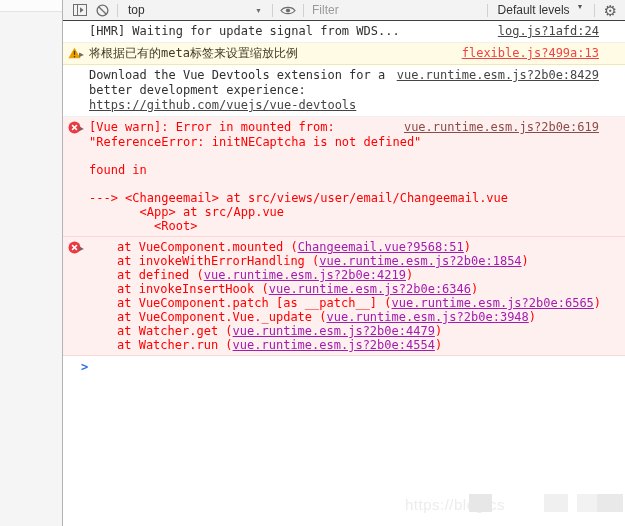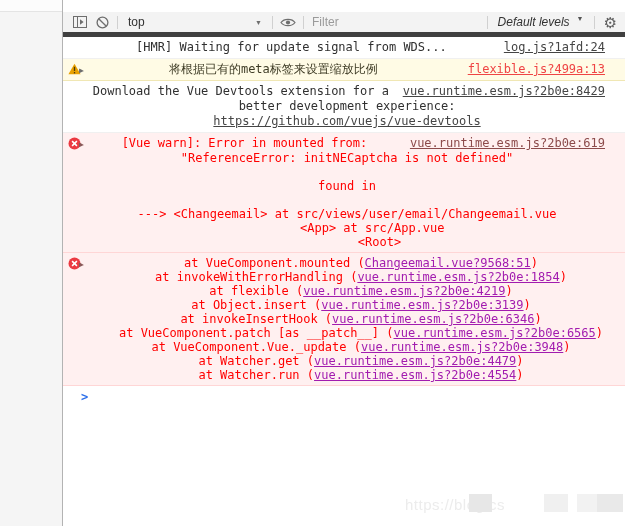--- a/index.html
+++ b/index.html
@@ -9,40 +9,40 @@
   }
 
   
   .left-strip { position:absolute; left:0; top:0; width:62px; height:526px; background:#f5f5f5; }
   .left-strip-top { height:11px; background:#fcfcfc; border-bottom:1px solid #e4e4e4; }
 
   
   .devtools { position:absolute; left:62px; top:0; right:0; bottom:0;
     border-left:1px solid #b3b3b3; background:#fff; display:flex; flex-direction:column; }
 
-  .toolbar { flex:0 0 20px; height:20px; background:#f3f3f3; border-bottom:5px solid #404040;
-    display:flex; align-items:center; padding:0 8px 0 6px; font-size:12px; color:#333;margin-top:12px; }
+  .toolbar { flex:0 0 20px; height:20px; background:#f3f3f3; border-bottom:1px solid #404040;
+    display:flex; align-items:center; padding:0 8px 0 6px; font-size:12px; color:#333; }
   .tb-icon { display:inline-flex; align-items:center; justify-content:center;
     width:22px; height:18px; cursor:pointer; }
   .tb-sep { width:1px; height:13px; background:#d0d0d0; margin:0 4px; }
   .context-select { display:flex; align-items:center; width:134px; padding:0 6px; cursor:pointer; }
   .arrow-small { font-size:7px; color:#6e6e6e; margin-left:auto; }
   .filter-input { border:none; background:transparent; font-size:12px; outline:none;
     width:108px; padding:2px 4px; font-family:inherit; color:#333; }
   .filter-input::placeholder { color:#9a9a9a; }
   .spacer { flex:1; }
-  .levels { display:flex; align-items:flex-start; padding:0 6px; cursor:pointer;font-style:italic; }
+  .levels { display:flex; align-items:flex-start; padding:0 6px; cursor:pointer; }
   .levels .arrow-small { margin-left:7px; color:#555; }
   .gear { font-size:15px; color:#5f5f5f; margin-left:5px; cursor:pointer; line-height:1; }
 
   .console { flex:1; position:relative; font-family:"DejaVu Sans Mono","Liberation Mono",monospace;
     font-size:12px; color:#303030; }
 
-  .crow { position:relative; padding:3px 20px 3px 26px; line-height:15px;
-    border-bottom:1px solid #f0f0f0;text-align:center; }
+  .crow { position:relative; padding:3px 26px 3px 26px; line-height:15px;
+    border-bottom:1px solid #f0f0f0; }
   .flexline { display:flex; align-items:flex-start; }
   .flexline .msg-text { flex:1; }
   .src { margin-left:auto; padding-left:10px; white-space:nowrap; }
   a { cursor:pointer; }
   a.src, a.inline-link { color:#454545; text-decoration:underline; }
 
   .gutter-icon { position:absolute; left:5px; top:4px; }
   .expand-arrow { position:absolute; left:16px; top:4px; font-size:8px; color:#6e6e6e; cursor:pointer; }
 
   .row-warn { background:#fffbe5; border-bottom-color:#f0e7b4; color:#3f3c26; }
@@ -168,22 +168,21 @@
       <span class="gutter-icon">
         <svg width="13" height="13" viewBox="0 0 13 13">
           <circle cx="6.5" cy="6.5" r="6" fill="#eb3941"></circle>
           <path d="M4.1 4.1 L8.9 8.9 M8.9 4.1 L4.1 8.9" stroke="#fff" stroke-width="1.5"></path>
         </svg>
       </span>
       <span class="expand-arrow">▶</span>
       <div class="stack">
         <div class="stack-line"><span>at VueComponent.mounted (</span><a class="inline-link">Changeemail.vue?9568:51</a><span>)</span></div>
         <div class="stack-line"><span>at invokeWithErrorHandling (</span><a class="inline-link">vue.runtime.esm.js?2b0e:1854</a><span>)</span></div>
-        <div class="stack-line"><span>at flexible (</span><a class="inline-link">vue.runtime.esm.js?2b0e:4219</a><span>)</span></div>
-        <div class="stack-line"><span>at Object.insert (</span><a class="inline-link">vue.runtime.esm.js?2b0e:3139</a><span>)</span></div>
+        <div class="stack-line"><span>at defined (</span><a class="inline-link">vue.runtime.esm.js?2b0e:4219</a><span>)</span></div>
         <div class="stack-line"><span>at invokeInsertHook (</span><a class="inline-link">vue.runtime.esm.js?2b0e:6346</a><span>)</span></div>
         <div class="stack-line"><span>at VueComponent.patch [as __patch__] (</span><a class="inline-link">vue.runtime.esm.js?2b0e:6565</a><span>)</span></div>
         <div class="stack-line"><span>at VueComponent.Vue._update (</span><a class="inline-link">vue.runtime.esm.js?2b0e:3948</a><span>)</span></div>
         <div class="stack-line"><span>at Watcher.get (</span><a class="inline-link">vue.runtime.esm.js?2b0e:4479</a><span>)</span></div>
         <div class="stack-line"><span>at Watcher.run (</span><a class="inline-link">vue.runtime.esm.js?2b0e:4554</a><span>)</span></div>
       </div>
     </div>
 
     <div class="prompt-row">
       <span class="prompt-chevron">&gt;</span>

